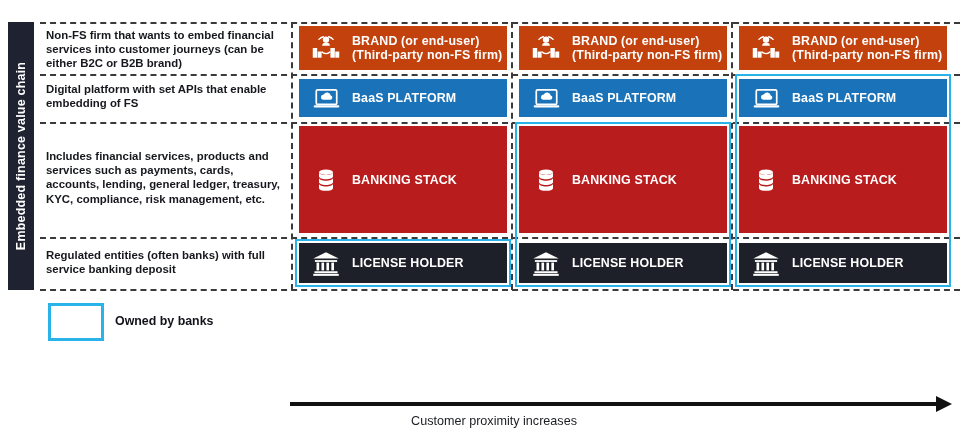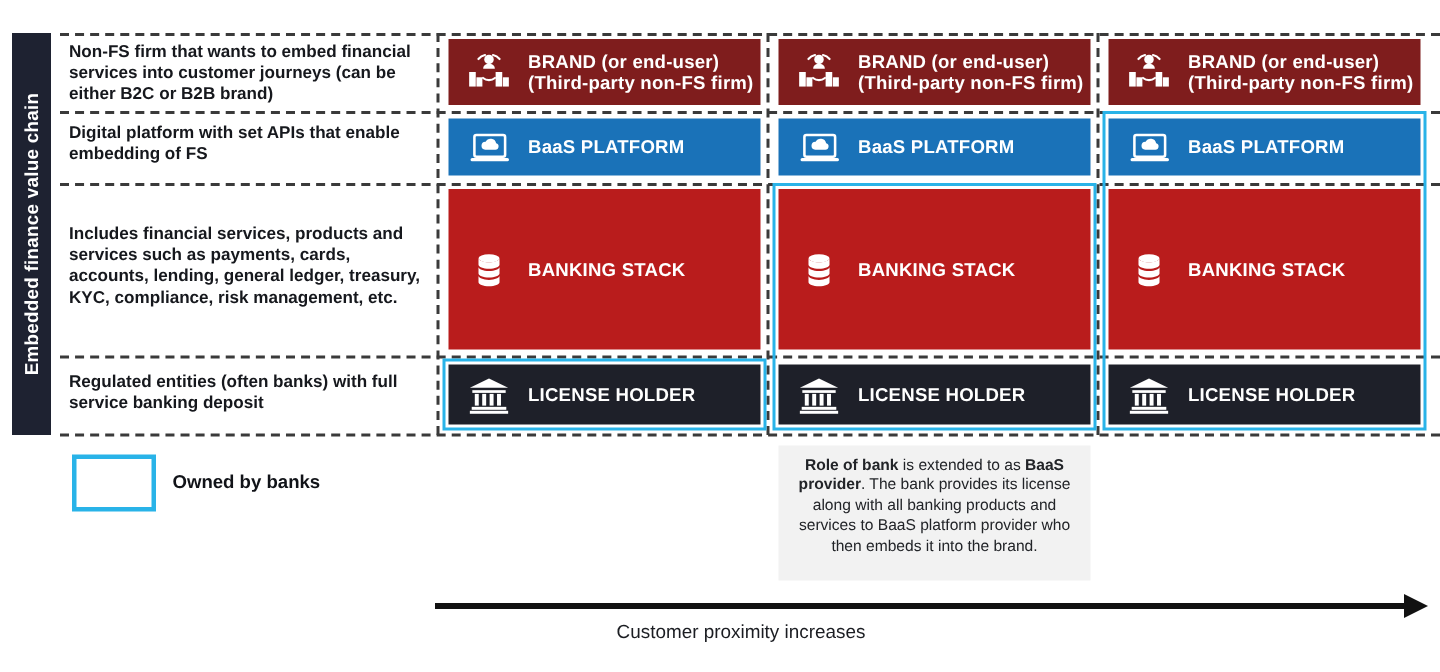--- a/index.html
+++ b/index.html
@@ -100,21 +100,21 @@
     margin-right: 9px;
     display: flex;
     align-items: center;
     justify-content: center;
   }
   .box .bx-label {
     font-size: 12.4px;
     line-height: 14px;
     letter-spacing: 0.15px;
   }
-  .box.brand   { background: #7f1d1d; }
+  .box.brand   { background: #c2410c; }
   .box.baas    { background: #1a72b8; }
   .box.stack   { background: #b91c1c; text-align: right; }
   .box.license { background: #1e2029; }
 
   
   .owned-outline {
     position: absolute;
     box-sizing: border-box;
     border: 2.5px solid #29b3e8;
     pointer-events: none;
@@ -390,21 +390,20 @@
           <rect x="3" y="27" width="28" height="2.4"></rect>
           <rect x="1.5" y="30.2" width="31" height="2.4"></rect>
         </svg>
       </span>
       <span class="bx-label">LICENSE HOLDER</span>
     </div>
 
     <div class="owned-outline" style="left:-4px; top:74px; width:216px; height:213px;"></div>
   </div>
 
-  <div class="note" style="left:519px; top:297px; width:208px; height:90px;"><b>Role of bank</b> is extended to as <b>BaaS provider</b>. The bank provides its license along with all banking products and services to BaaS platform provider who then embeds it into the brand.</div>
 
   <div class="legend-swatch"></div>
   <div class="legend-text">Owned by banks</div>
 
   <div class="arrow-line"></div>
   <div class="arrow-head"></div>
   <div class="arrow-caption">
     <span>Customer proximity increases</span>
   </div>
 

